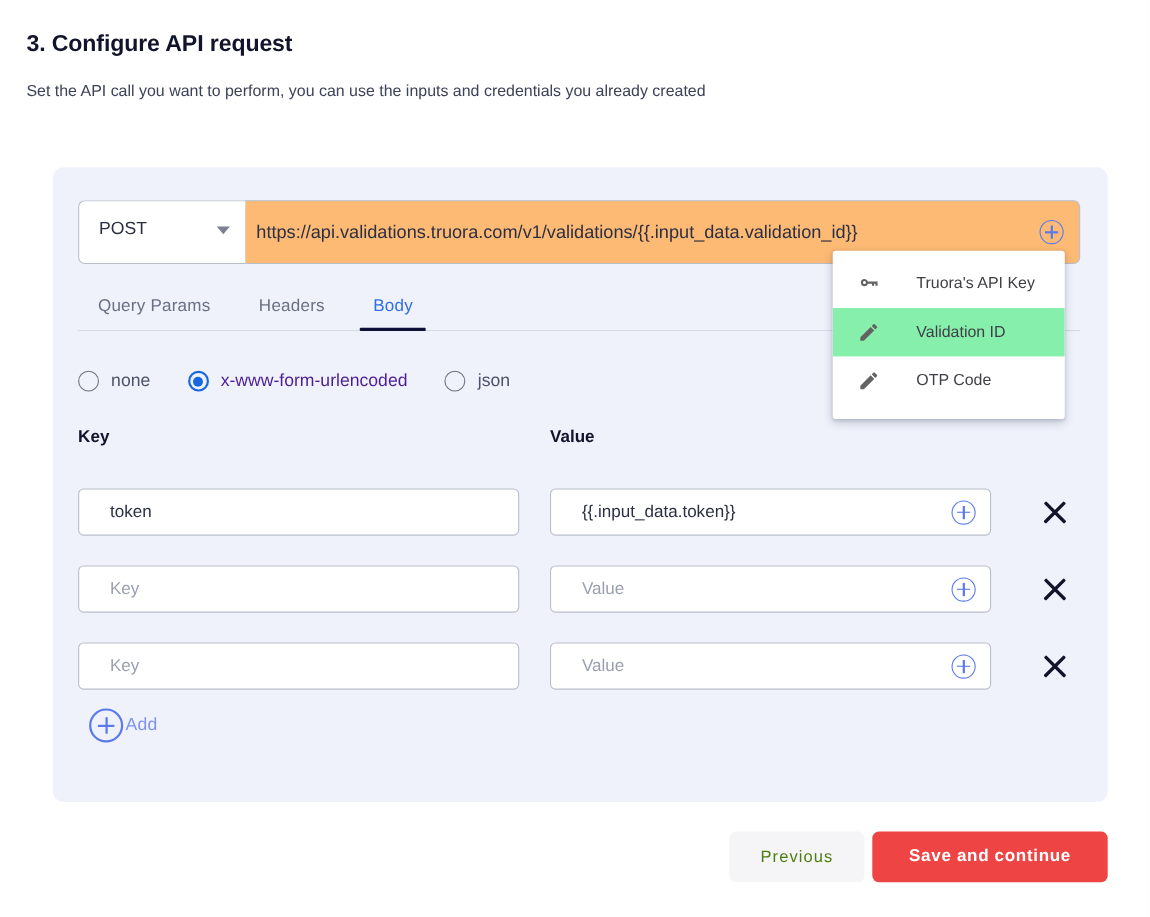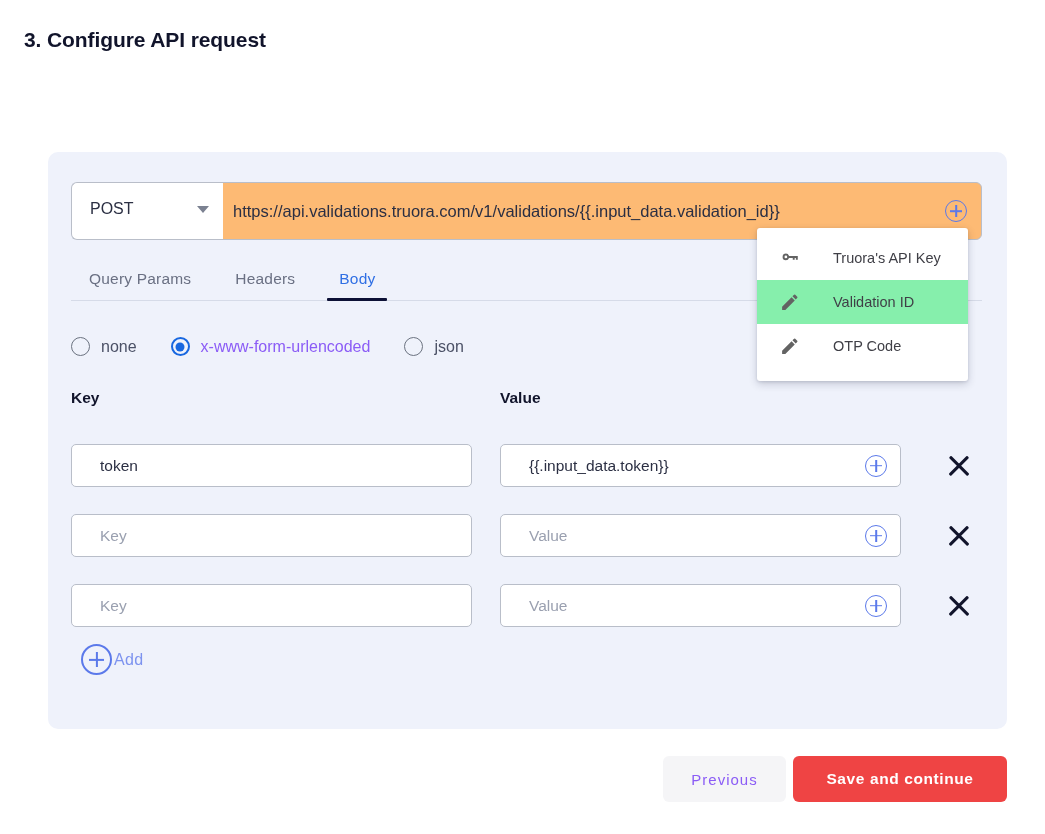--- a/index.html
+++ b/index.html
@@ -144,21 +144,21 @@
     border: 1.8px solid #6b7280;
     margin-right: 11px; position: relative; flex: 0 0 auto;
   }
   .radio-opt.checked .radio-dot { border-color: #1867e0; border-width: 2px; }
   .radio-opt.checked .radio-dot::after {
     content: ""; position: absolute;
     left: 50%; top: 50%; transform: translate(-50%,-50%);
     width: 9px; height: 9px; border-radius: 50%; background: #1867e0;
   }
   .radio-label { font-size: 16px; color: #4b5166; }
-  .radio-opt.checked .radio-label { color: #8b5cf6; }
+  .radio-opt.checked .radio-label { color: #4c1d95; }
 
   
   .kv-head {
     position: absolute; left: 23px; top: 237px;
     width: 911px; height: 22px;
   }
   .kv-head .h { position: absolute; font-size: 15.5px; font-weight: bold; color: #11142b; }
   .kv-head .h.key-h { left: 0; }
   .kv-head .h.val-h { left: 429px; }
 
@@ -204,38 +204,39 @@
   .add-circle::before { left: 50%; top: 6px; bottom: 6px; width: 2.2px; transform: translateX(-50%); }
   .add-circle::after  { top: 50%; left: 6px; right: 6px; height: 2.2px; transform: translateY(-50%); }
   .add-label { font-size: 16px; color: #7d93ef; margin-left: 2px; letter-spacing: 0.3px; }
 
   
   .btn-prev {
     position: absolute; left: 663px; top: 756px;
     width: 123px; height: 46px;
     background: #f5f5f7; border: none; border-radius: 6px;
     font-family: "Liberation Sans", sans-serif;
-    font-size: 15px; color: #8b5cf6; letter-spacing: 1px;
+    font-size: 15px; color: #4d7c0f; letter-spacing: 1px;
     cursor: pointer;
   }
   .btn-save {
     position: absolute; left: 793px; top: 756px;
     width: 214px; height: 46px;
     background: #ef4444; border: none; border-radius: 6px;
     font-family: "Liberation Sans", sans-serif;
     font-size: 15.5px; font-weight: bold; color: #ffffff; letter-spacing: 0.6px;
     cursor: pointer;
   }
 </style>
 </head>
 <body>
 
 <div class="page">
 
   <div class="page-title">3. Configure API request</div>
+  <div class="page-subtitle">Set the API call you want to perform, you can use the inputs and credentials you already created</div>
 
   <div class="panel">
 
     <div class="url-row">
       <div class="method-select">
         <span class="method-label">POST</span>
         <span class="caret"></span>
       </div>
       <div class="url-field">
         <span class="url-text">https://api.validations.truora.com/v1/validations/{{.input_data.validation_id}}</span>

